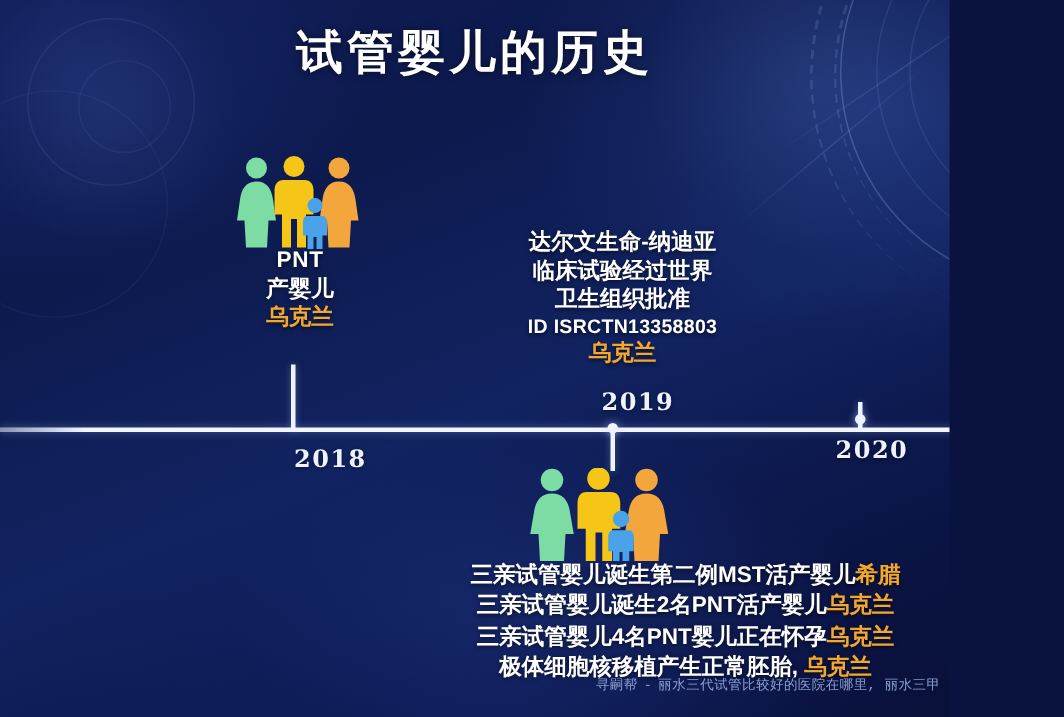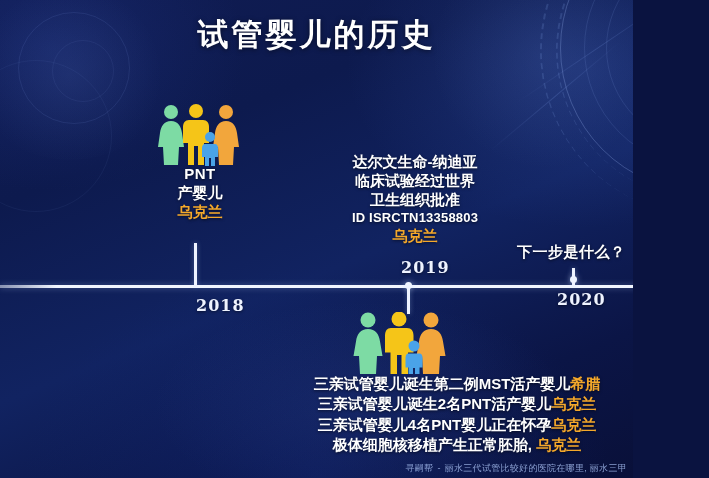--- a/index.html
+++ b/index.html
@@ -170,26 +170,27 @@
 
   
   .family {
     position: absolute;
   }
 
   
   .watermark {
     position: absolute;
     right: 6px;
-    bottom: 3px;
+    bottom: 15px;
     font-size: 9px;
     color: #9fb6e8;
     opacity: 0.85;
     letter-spacing: 0.3px;
     white-space: nowrap;
+    font-family: Liberation Mono, monospace;
   }
   .watermark .wm-sep { margin: 0 4px; }
 </style>
 </head>
 <body>
 
 <div id="slide">
 
   <div class="bg-layer">
     <div class="bg-disc" style="left:-30px; top:-10px; width:200px; height:170px;"></div>
@@ -256,21 +257,20 @@
   </div>
 
   <div class="block" style="left:325px; top:152px; width:180px;">
     <div class="cn">达尔文生命-纳迪亚</div>
     <div class="cn">临床试验经过世界</div>
     <div class="cn">卫生组织批准</div>
     <div class="mono-id">ID ISRCTN13358803</div>
     <div class="cn accent">乌克兰</div>
   </div>
 
-  <div class="next-step" style="left:517px; top:243px;">下一步是什么？</div>
 
   <div class="family" style="left:353px; top:312px;">
     <svg width="94" height="62" viewBox="0 0 94 62" xmlns="http://www.w3.org/2000/svg">
       <g fill="#7ddba4">
         <circle cx="15" cy="8" r="7.5"></circle>
         <path d="M15 17 c-7.5 0 -11 5 -12 12.5 l-2.5 14.5 h5.5 l1 18 h16 l1 -18 h5.5 l-2.5 -14.5 c-1 -7.5 -4.5 -12.5 -12 -12.5 z"></path>
       </g>
       <g fill="#f5c518">
         <circle cx="46" cy="7" r="7.5"></circle>
         <path d="M38 16 h16 c4.5 0 6.5 3 6.5 7.5 l0 17 h-5.5 l0 21.5 h-6.5 l0 -19 h-4.5 l0 19 h-6.5 l0 -21.5 h-5.5 l0 -17 c0 -4.5 2 -7.5 6 -7.5 z"></path>

